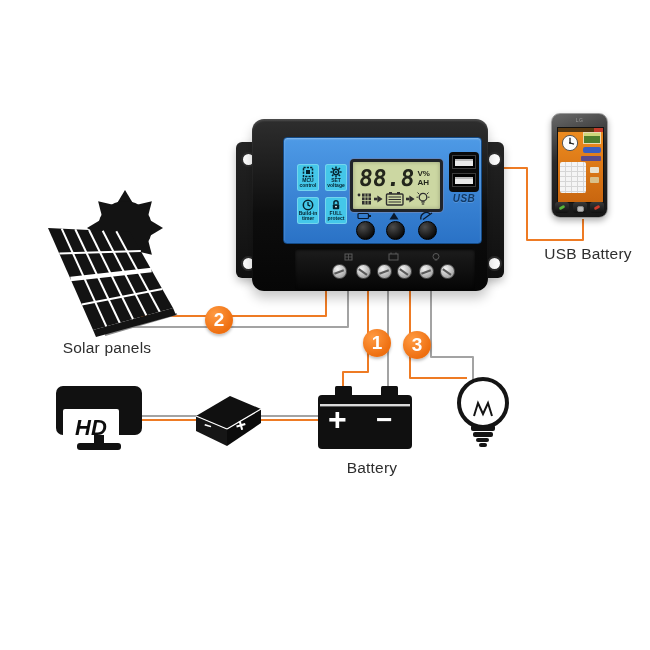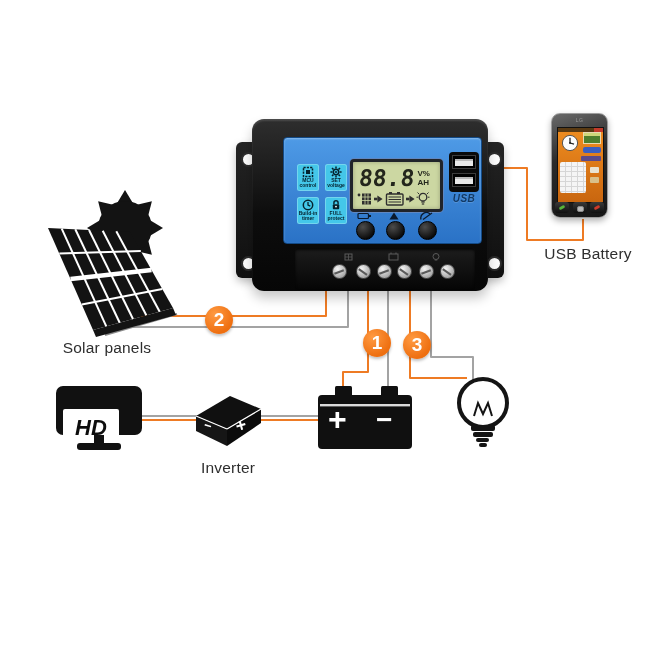--- a/index.html
+++ b/index.html
@@ -359,16 +359,16 @@
     <span>2</span>
   </div>
   <div class="marker" style="left:363px;top:329px">
     <span>1</span>
   </div>
   <div class="marker" style="left:403px;top:331px">
     <span>3</span>
   </div>
 
   <div class="lbl" style="left:37px;top:339px;width:140px">Solar panels</div>
-  <div class="lbl" style="left:178px;top:459px;width:100px">Inverter</div>
+  <div class="lbl" style="left:322px;top:459px;width:100px">Battery</div>
   <div class="lbl" style="left:538px;top:245px;width:100px">USB Battery</div>
 
 </div>
 
 </body></html>

